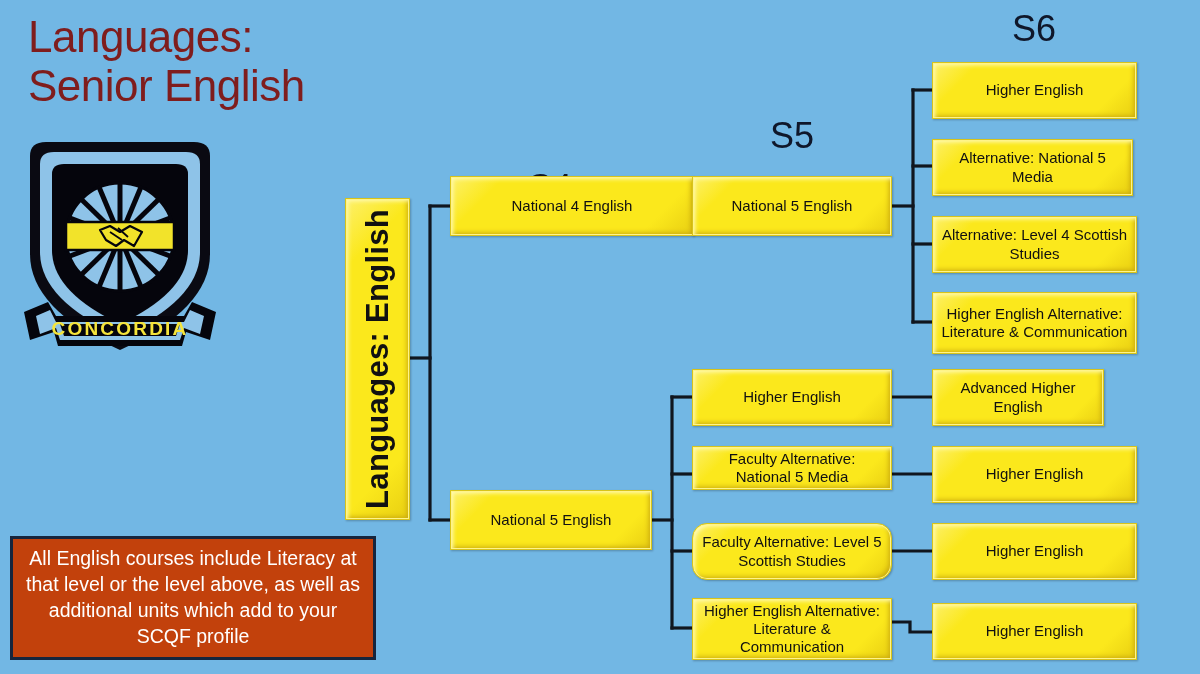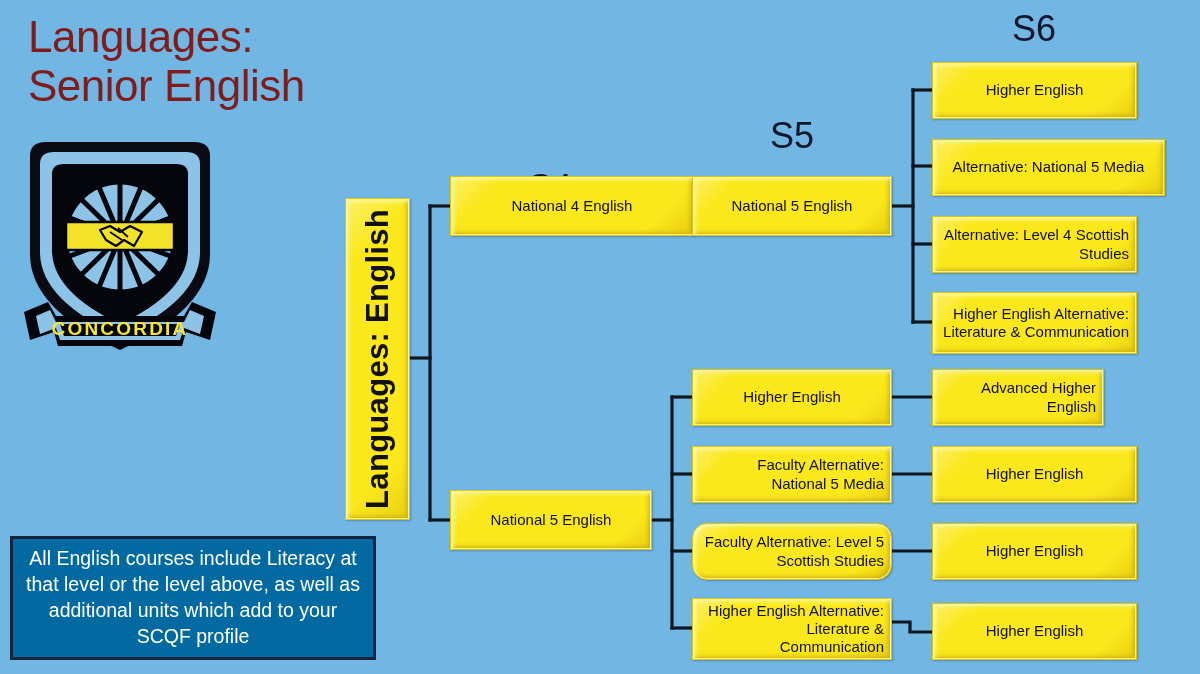--- a/index.html
+++ b/index.html
@@ -22,21 +22,21 @@
     white-space:pre;
   }
 
   
   .crest{position:absolute;left:14px;top:134px;width:212px;height:240px;}
   .crest svg{display:block;width:212px;height:240px;}
 
   
   .note{
     position:absolute;left:10px;top:536px;width:366px;height:124px;
-    background:#0369a1;
+    background:#c2410c;
     border:3px solid #16253d;
     box-sizing:border-box;
     color:#ffffff;
     font-size:19.5px;line-height:1.33;
     display:flex;align-items:center;justify-content:center;
     text-align:center;
     padding:4px 10px;
   }
   .note span{display:block;}
 
@@ -48,21 +48,21 @@
     letter-spacing:0px;
   }
 
   
   .node{
     position:absolute;
     background:#fbe81c;
     box-sizing:border-box;
     border:1px solid #d8c41a;
     display:flex;align-items:center;justify-content:center;
-    text-align:right;
+    text-align:center;
     color:#111111;
     font-size:15px;
     line-height:1.22;
     padding:3px 7px;
     box-shadow:
       inset 0 0 0 1px #fff48a,
       inset 3px 3px 4px -1px #fffbb8,
       inset -3px -3px 5px -1px #c9a90e,
       1px 1px 2px rgba(0,0,0,0.25);
     background-image:
@@ -188,34 +188,34 @@
     <span class="txt">National 5 English</span>
   </div>
 
   <div class="node" style="left:692px;top:176px;width:200px;height:60px;">
     <span class="txt">National 5 English</span>
   </div>
 
   <div class="node" style="left:932px;top:62px;width:205px;height:57px;">
     <span class="txt">Higher English</span>
   </div>
-  <div class="node" style="left:932px;top:139px;width:233px;height:57px;">
+  <div class="node" style="left:932px;top:139px;width:201px;height:57px;">
     <span class="txt">Alternative: National 5 Media</span>
   </div>
   <div class="node" style="left:932px;top:216px;width:205px;height:57px;">
     <span class="txt">Alternative: Level 4 Scottish Studies</span>
   </div>
   <div class="node" style="left:932px;top:292px;width:205px;height:62px;">
     <span class="txt">Higher English Alternative: Literature &amp; Communication</span>
   </div>
 
   <div class="node" style="left:692px;top:369px;width:200px;height:57px;">
     <span class="txt">Higher English</span>
   </div>
-  <div class="node" style="left:692px;top:446px;width:200px;height:57px;">
+  <div class="node" style="left:692px;top:446px;width:200px;height:44px;">
     <span class="txt">Faculty Alternative: National 5 Media</span>
   </div>
   <div class="node" style="left:692px;top:523px;width:200px;height:57px;border-radius:15px;">
     <span class="txt">Faculty Alternative: Level 5 Scottish Studies</span>
   </div>
   <div class="node" style="left:692px;top:598px;width:200px;height:62px;">
     <span class="txt">Higher English Alternative: Literature &amp; Communication</span>
   </div>
 
   <div class="node" style="left:932px;top:369px;width:172px;height:57px;">

